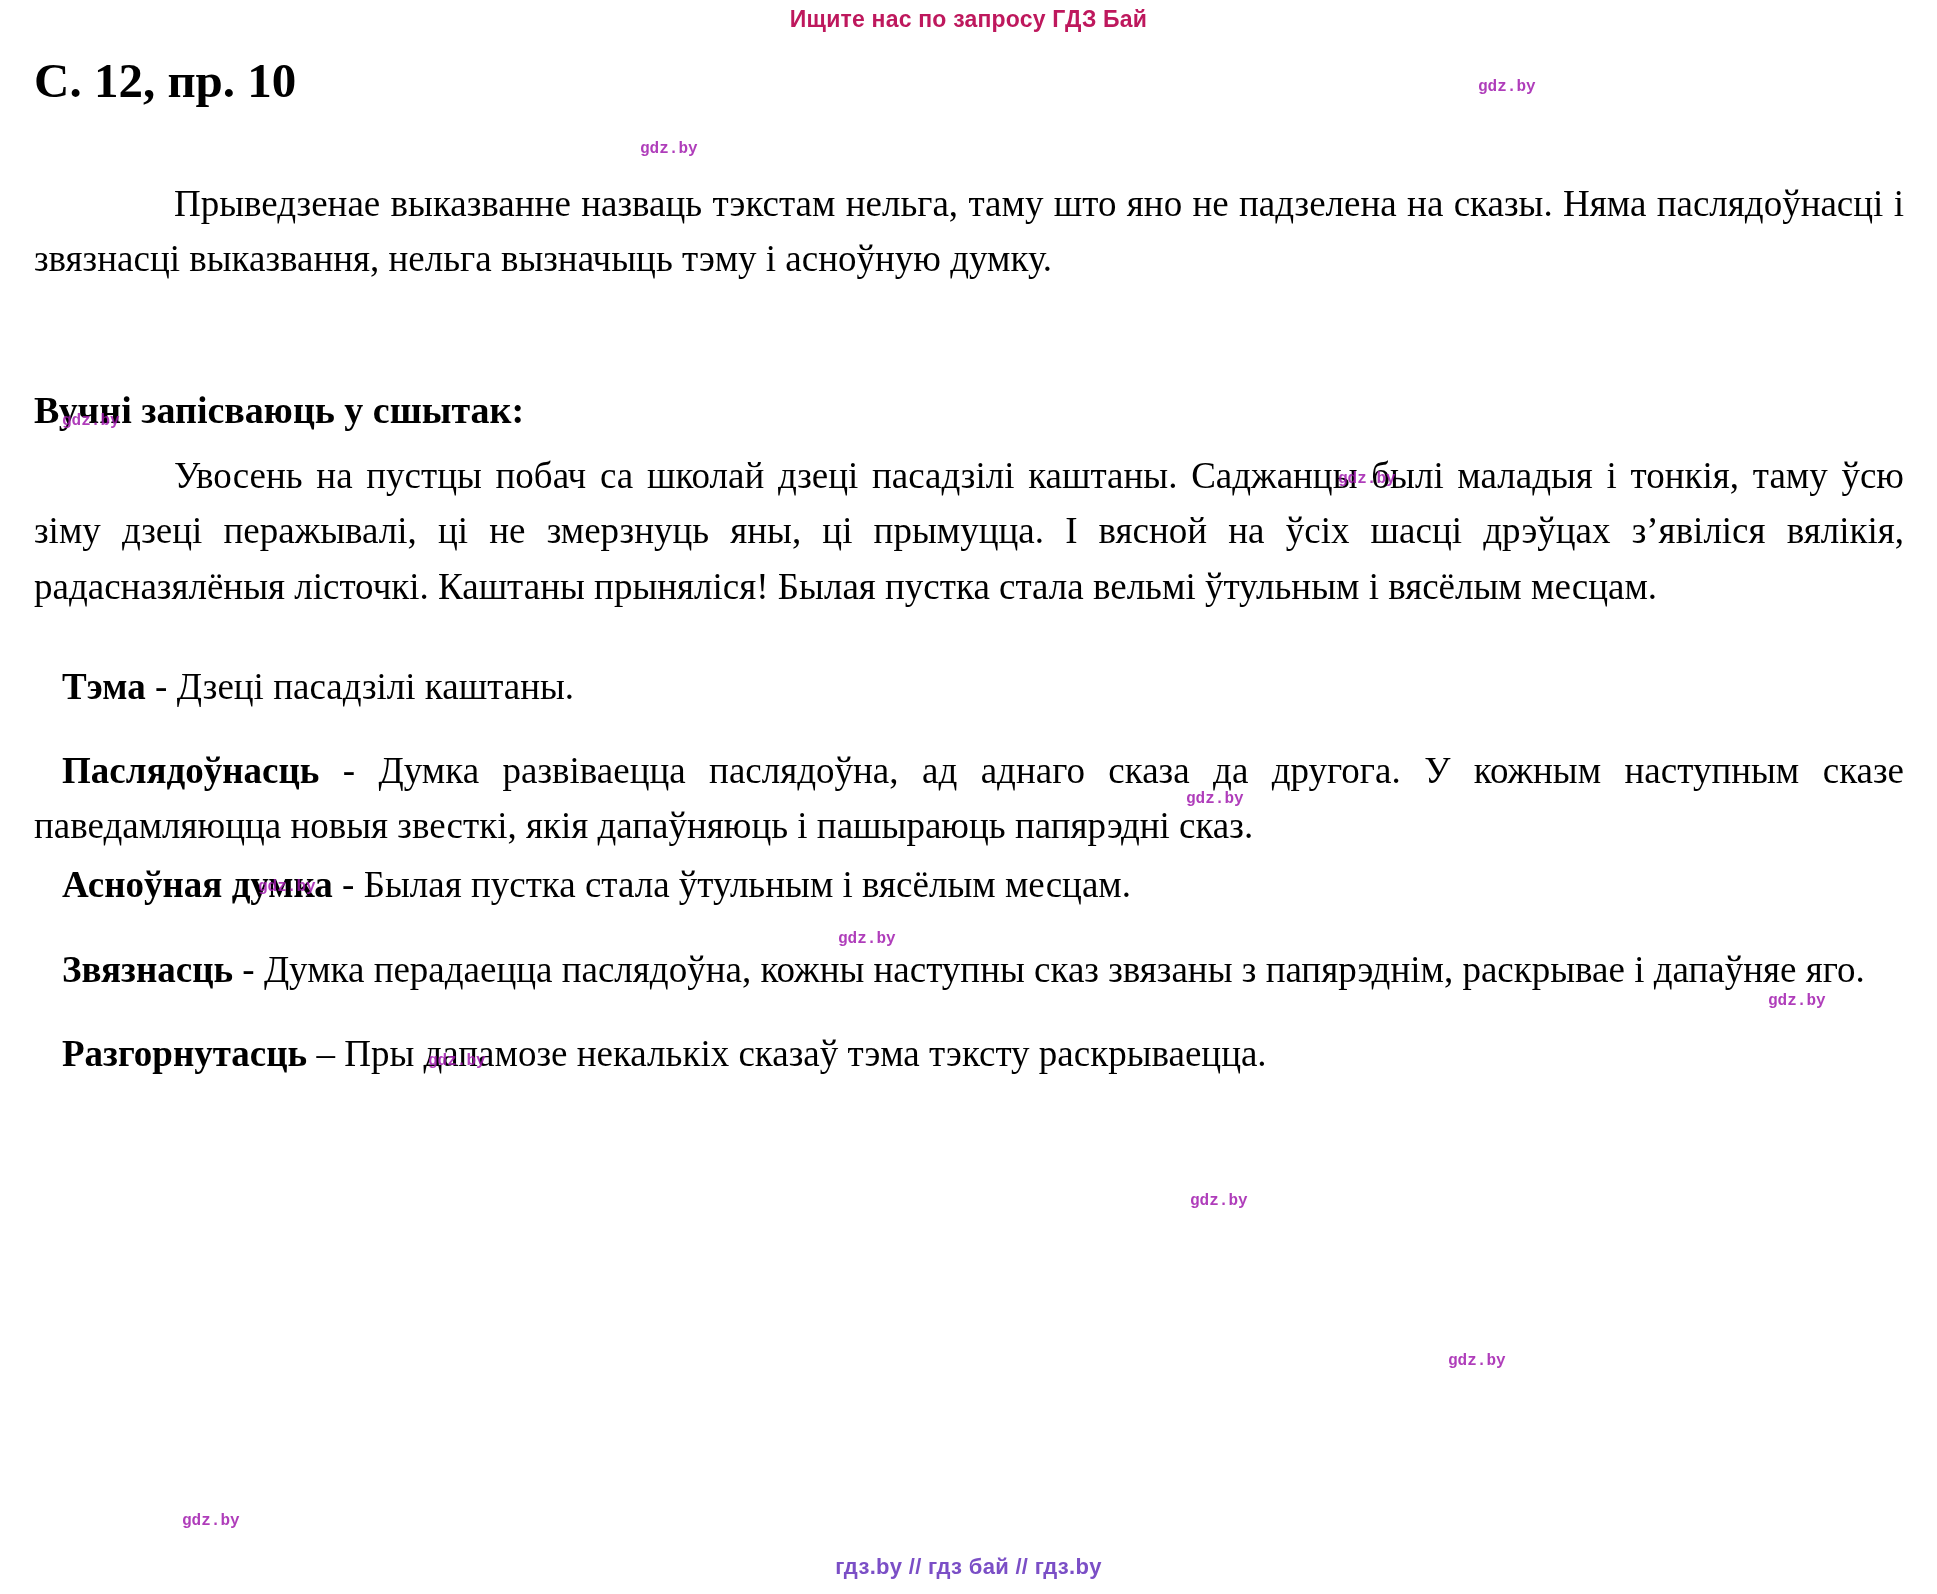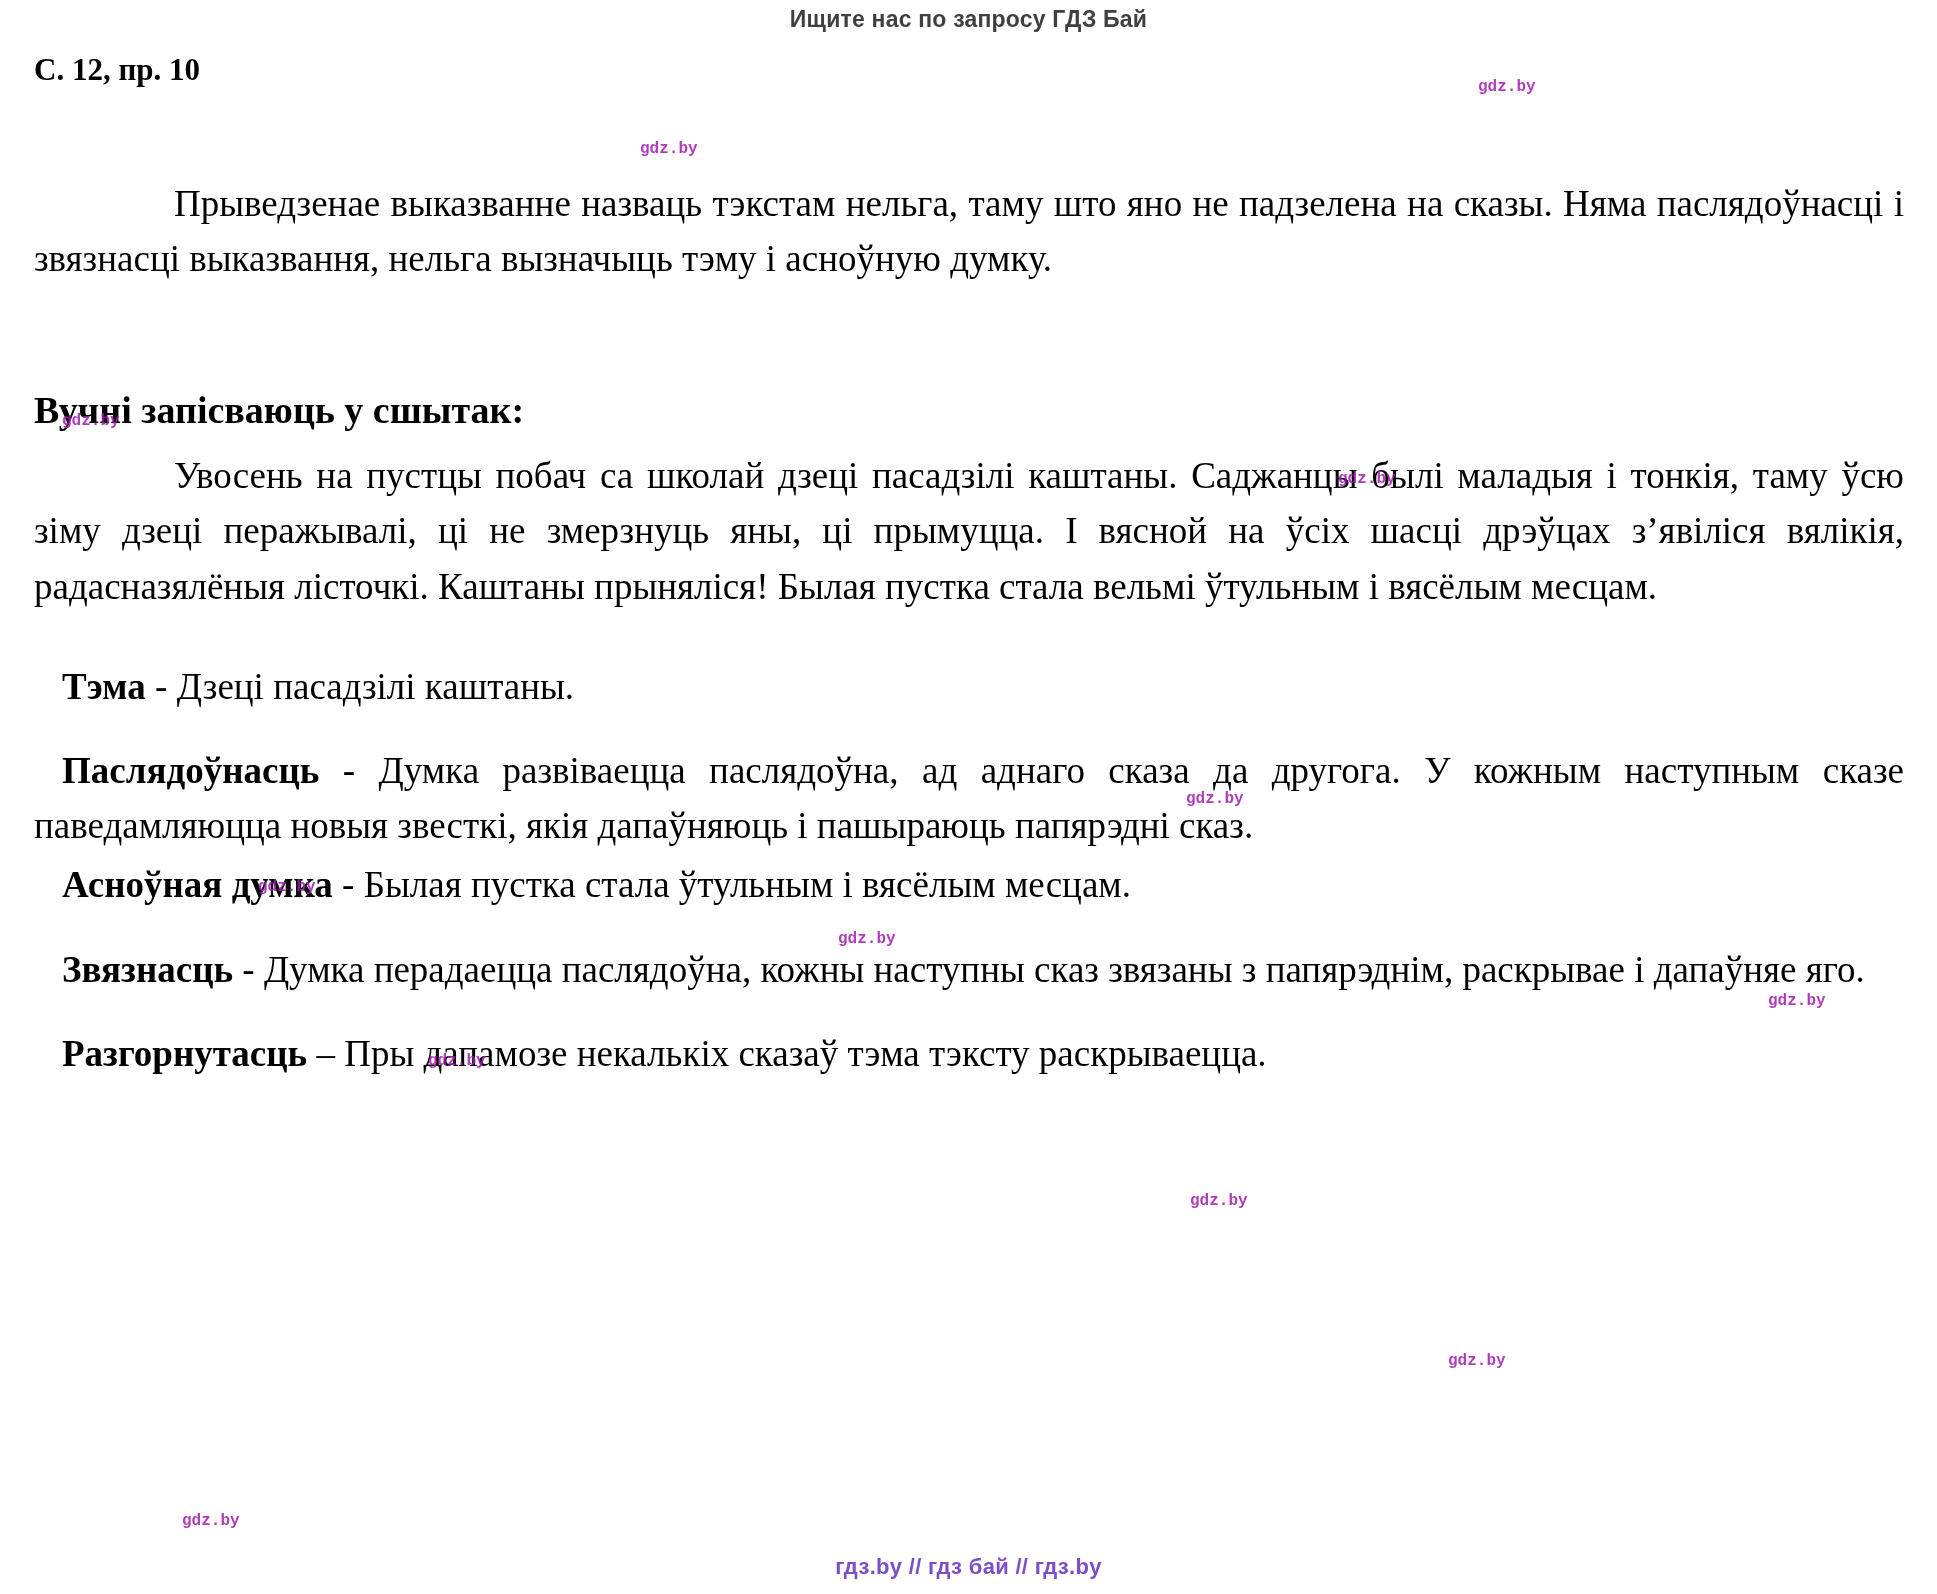--- a/index.html
+++ b/index.html
@@ -24,28 +24,28 @@
   }
   .top-banner {
     position: absolute;
     top: 6px;
     left: 0;
     width: 100%;
     text-align: center;
     font-family: "Liberation Sans", sans-serif;
     font-weight: bold;
     font-size: 23px;
-    color: #404040;
+    color: #be185d;
     letter-spacing: 0.2px;
   }
   .page-ref {
     position: absolute;
     top: 52px;
     left: 34px;
-    font-size: 31px;
+    font-size: 49px;
     font-weight: bold;
     font-family: "Liberation Serif", serif;
   }
   .content {
     position: absolute;
     top: 176px;
     left: 34px;
     width: 1870px;
   }
   p.para {

